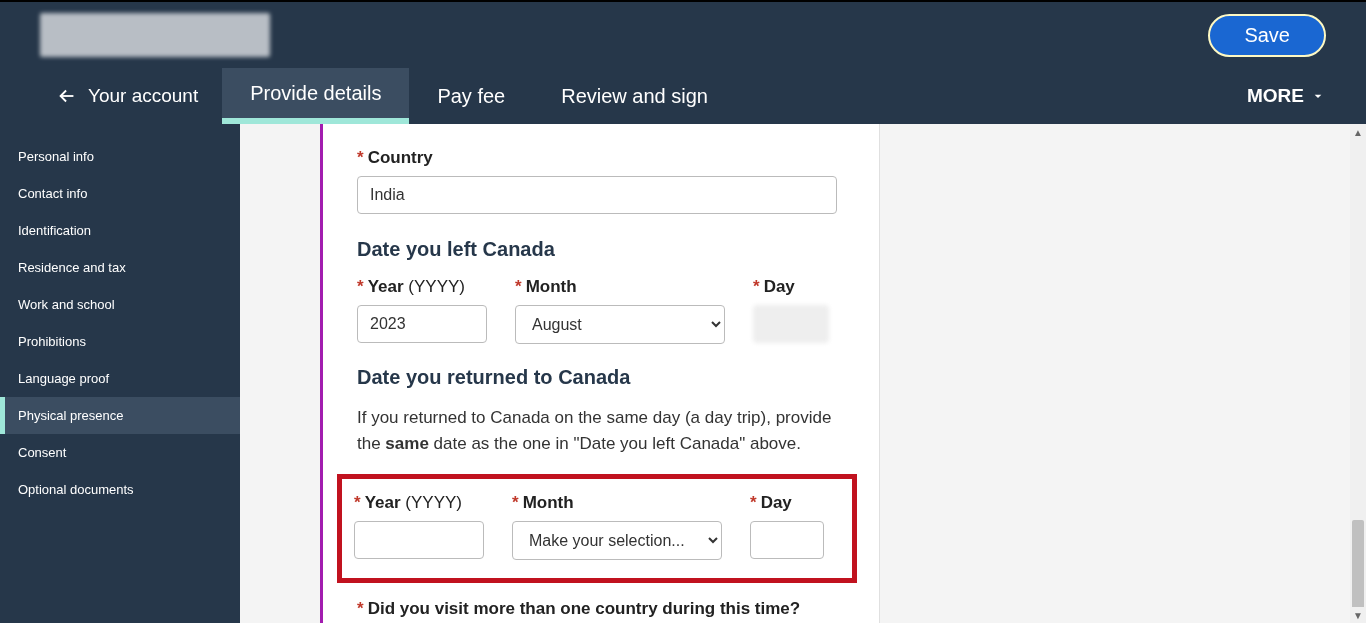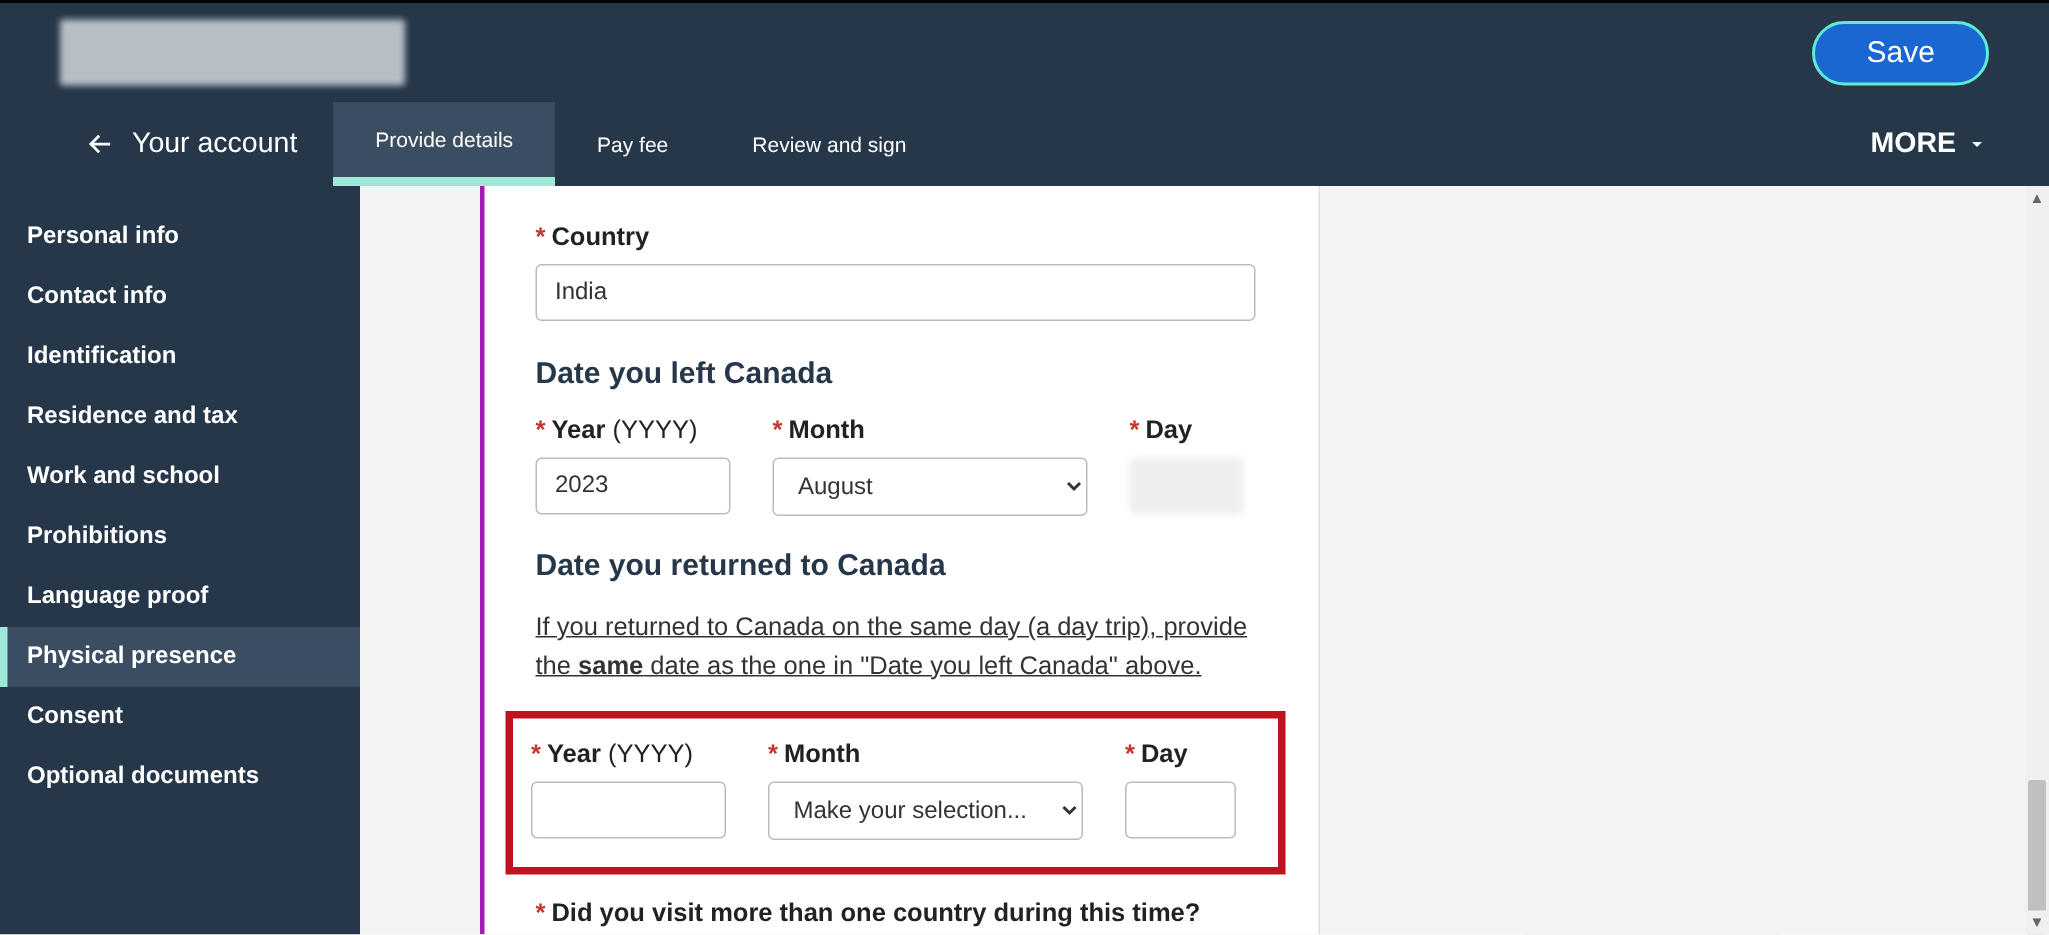--- a/index.html
+++ b/index.html
@@ -18,21 +18,21 @@
   .logo-blur {
     width: 230px; height: 44px;
     background: #b8bec5;
     filter: blur(2px);
     border-radius: 2px;
   }
   .save-btn {
     margin-left: auto;
     background: #1a67d2;
     color: #fff;
-    border: 2px solid #5eead4;
+    border: 2px solid #fef9c3;
     border-radius: 26px;
     padding: 8px 34px;
     font-size: 20px;
     cursor: pointer;
     text-align: right;
   }
 
   .navrow {
     background: #26374a;
     color: #fff;
@@ -43,21 +43,21 @@
   }
   .back-account {
     display: flex; align-items: center; gap: 10px;
     font-size: 19px; margin-right: 24px;
     cursor: pointer;
   }
   .back-account svg { width: 22px; height: 22px; stroke: #fff; fill: none; }
   .tab {
     display: flex; align-items: center;
     padding: 0 28px;
-    font-size: 14px;
+    font-size: 20px;
     color: #fff;
     cursor: pointer;
   }
   .tab.active {
     background: #3b4d61;
     border-bottom: 6px solid #9fe7d9;
   }
   .more {
     margin-left: auto;
     display: flex; align-items: center; gap: 6px;
@@ -71,23 +71,22 @@
   .sidebar {
     width: 240px;
     background: #26374a;
     color: #fff;
     display: flex; flex-direction: column;
     padding: 14px 0 20px 0;
     flex-shrink: 0;
   }
   .side-item {
     padding: 11px 18px;
-    font-size: 16px;
-    cursor: pointer;
-    font-weight: bold;
+    font-size: 13px;
+    cursor: pointer;
   }
   .side-item.active {
     background: #3b4d61;
     border-left: 5px solid #9fe7d9;
     padding-left: 13px;
   }
 
   .content-outer {
     flex: 1;
     background: #f4f4f4;
@@ -122,21 +121,21 @@
     font-weight: 700;
     font-size: 20px;
     margin-bottom: 16px;
   }
   .date-row { display: flex; gap: 28px; margin-bottom: 22px; }
   .date-col-year { width: 130px; display:flex; flex-direction:column; }
   .date-col-month { width: 210px; display:flex; flex-direction:column; }
   .date-col-day { width: 76px; display:flex; flex-direction:column; }
   .date-col-month .select-input { width: 100%; }
   .date-col-day .text-input { width: 74px; }
-  .helper-text { font-size: 17px; color: #333; line-height: 1.5; margin-bottom: 18px; text-decoration: underline; }
+  .helper-text { font-size: 17px; color: #333; line-height: 1.5; margin-bottom: 18px; }
   .helper-text .bold { font-weight:700; }
   .highlight-box {
     border: 5px solid #c1121f;
     padding: 14px 12px 12px 12px;
     margin: 0 -20px 16px -20px;
   }
   .question-label { font-size: 17px; font-weight: 700; color: #222; margin-bottom: 14px; }
 
   
   .blur-val {

